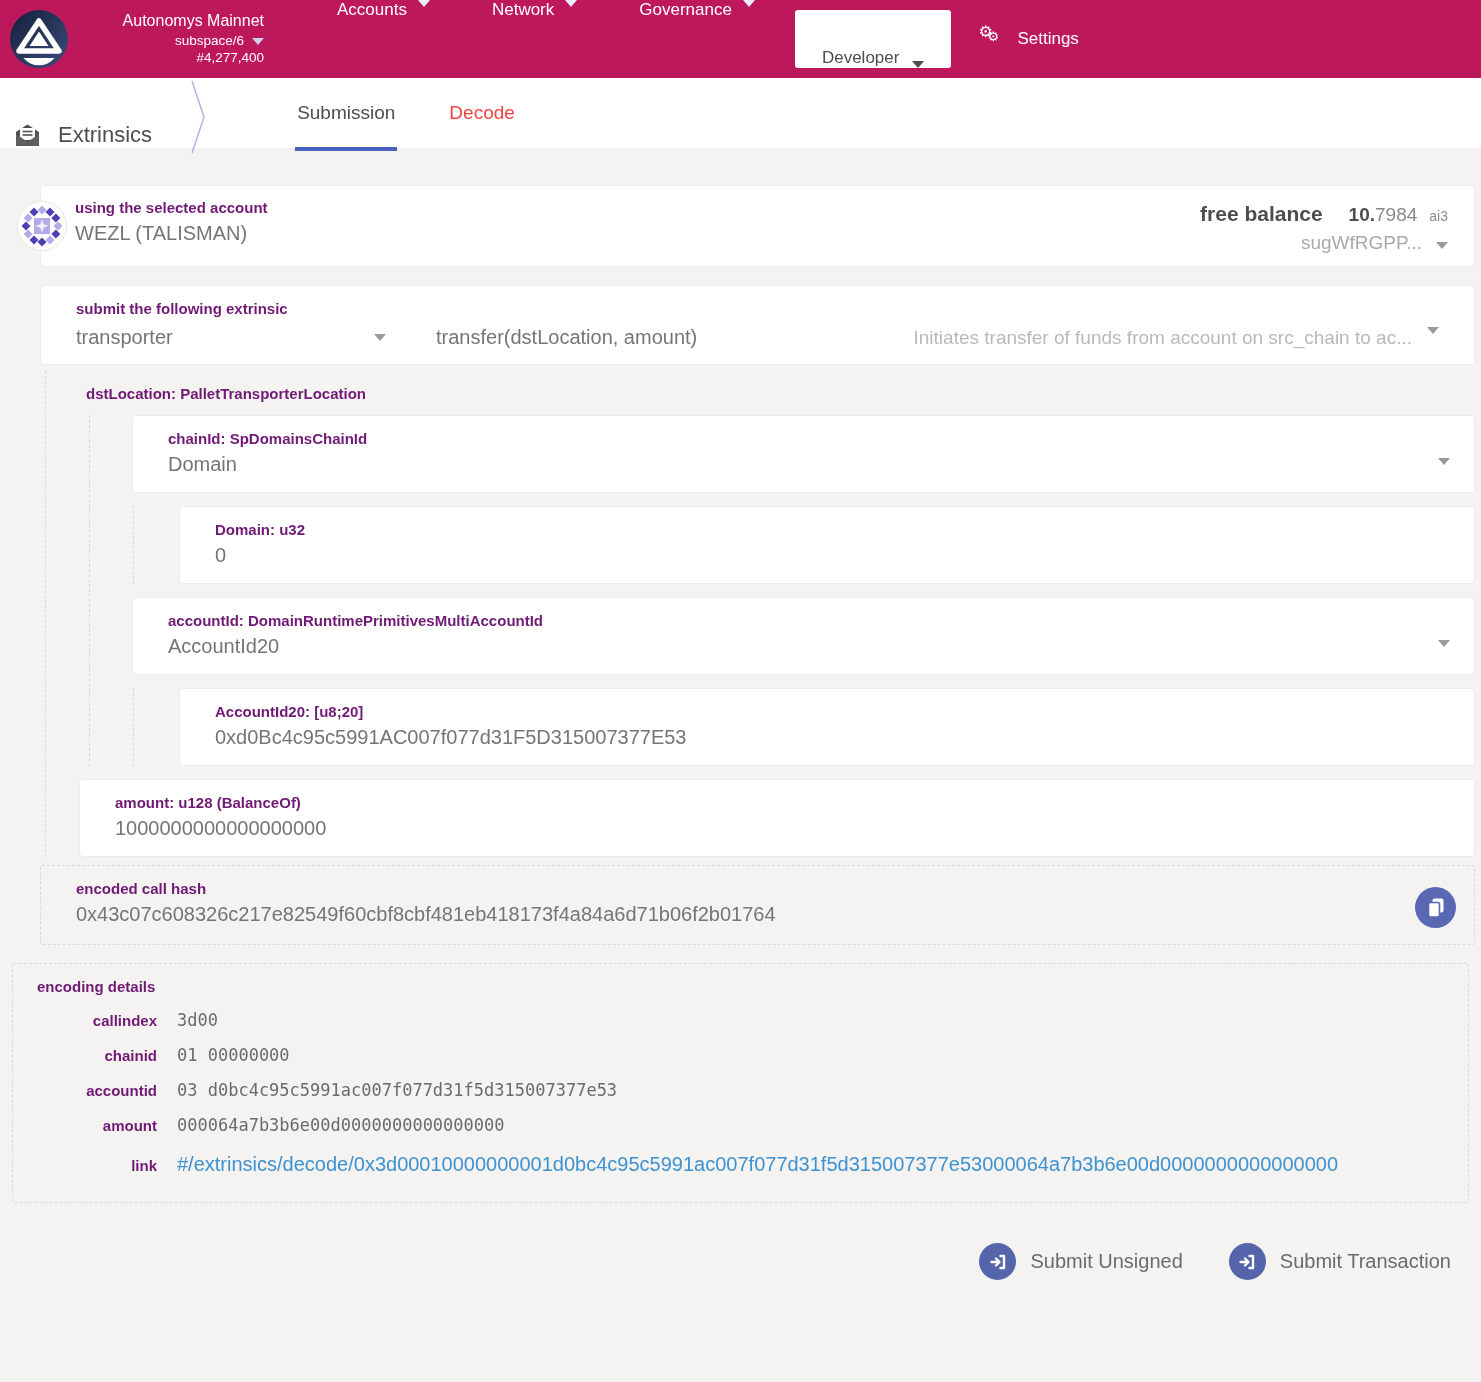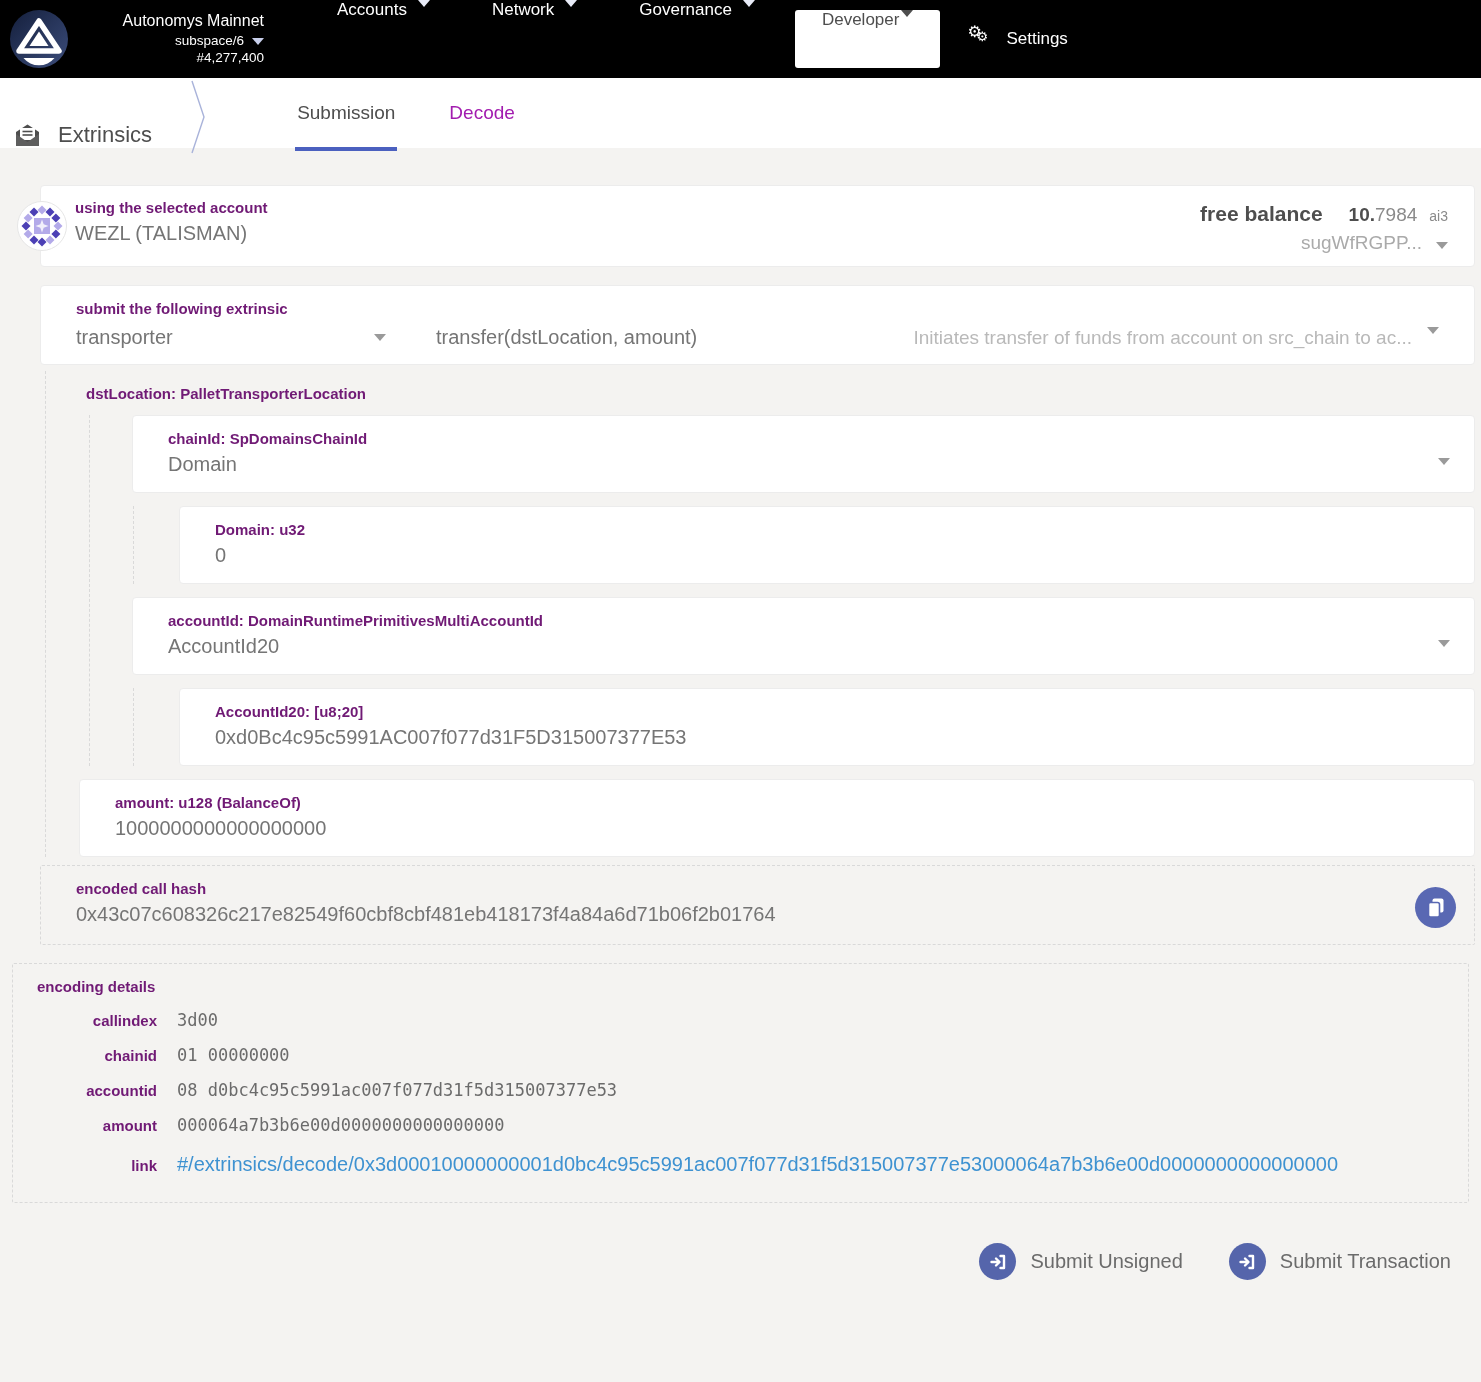--- a/index.html
+++ b/index.html
@@ -1,43 +1,43 @@
 <!DOCTYPE html>
 <html><head>
 <meta charset="utf-8">
 <style>
   * { box-sizing: border-box; }
   html,body { margin:0; padding:0; }
   body { font-family:"Liberation Sans", sans-serif; }
   .page { width:1481px; height:1382px; background:#fff; position:relative; overflow:hidden; }
 
   
-  .navbar { height:78px; background:#000000; display:flex; align-items:center; color:#fff; position:relative; }
+  .navbar { height:78px; background:#be185d; display:flex; align-items:center; color:#fff; position:relative; }
   .logo { width:62px; height:62px; margin:8px 0 8px 8px; flex-shrink:0; }
   .netinfo { margin-left:16px; width:178px; text-align:right; line-height:1.3; }
   .netinfo .name { font-size:16px; }
   .netinfo .sub { font-size:13.5px; }
   .netinfo .caret { margin-left:8px; border-top-color:#c9d0ec; }
   .nav-menu { display:flex; align-items:center; margin-left:42px; height:78px; }
   .nav-item { font-size:17px; padding:0 31px; height:78px; display:flex; gap:11px; cursor:pointer; }
   .nav-item .caret { border-top-color:#e8ebf7; }
-  .developer-btn { background:#fff; color:#4e4e4e; border-radius:3px; height:58px; margin:0 9px; padding:0 27px; display:flex; align-items:flex-start; gap:2px; font-size:17px; cursor:pointer; }
+  .developer-btn { background:#fff; color:#4e4e4e; border-radius:3px; height:58px; margin:0 9px; padding:0 27px; display:flex; align-items:flex-end; gap:13px; font-size:17px; cursor:pointer; }
   .developer-btn .caret { border-top-color:#4e4e4e; }
   .settings { display:flex; align-items:center; gap:9px; font-size:17px; padding:0 18px; cursor:pointer; }
   .gears { position:relative; display:inline-block; width:30px; height:26px; }
   .gears .g1 { position:absolute; left:0; top:-4px; font-size:16px; }
   .gears .g2 { position:absolute; left:9px; top:3px; font-size:13px; }
 
   
   .header { height:70px; background:#fff; display:flex; align-items:flex-end; position:relative; z-index:2; }
   .header-icon { margin-left:14px; display:flex; }
   .header-title { font-size:22px; color:#4e4e4e; margin-left:17px; }
   .crumb-sep { position:absolute; left:190px; top:2px; }
   .tabs { display:flex; margin-left:118px; height:70px; }
-  .tab { font-size:19px; padding:0 27px; display:flex; align-items:center; position:relative; cursor:pointer; color:#a21caf; }
+  .tab { font-size:19px; padding:0 27px; display:flex; align-items:center; position:relative; cursor:pointer; color:#ef4444; }
   .tab.active { color:#4e4e4e; }
   .tab.active::after { content:""; position:absolute; left:25px; right:25px; bottom:-3px; height:4px; background:#4b60bf; }
 
   
   .body { background:#f4f3f1; height:1234px; padding-top:37px; }
 
   .card { background:#fff; border:1px solid #ececec; border-radius:4px; }
   .slabel { font-size:15px; font-weight:bold; color:#701a75; }
   .value { font-size:20px; color:#757575; }
 
@@ -268,21 +268,21 @@
       <div class="enc-row">
         <span class="slabel enc-label">callindex</span>
         <span class="enc-value">3d00</span>
       </div>
       <div class="enc-row">
         <span class="slabel enc-label">chainid</span>
         <span class="enc-value">01 00000000</span>
       </div>
       <div class="enc-row">
         <span class="slabel enc-label">accountid</span>
-        <span class="enc-value">08 d0bc4c95c5991ac007f077d31f5d315007377e53</span>
+        <span class="enc-value">03 d0bc4c95c5991ac007f077d31f5d315007377e53</span>
       </div>
       <div class="enc-row">
         <span class="slabel enc-label">amount</span>
         <span class="enc-value">000064a7b3b6e00d0000000000000000</span>
       </div>
       <div class="enc-row enc-link-row">
         <span class="slabel enc-label">link</span>
         <a class="enc-link" href="#">#/extrinsics/decode/0x3d00010000000001d0bc4c95c5991ac007f077d31f5d315007377e53000064a7b3b6e00d0000000000000000</a>
       </div>
     </div>

